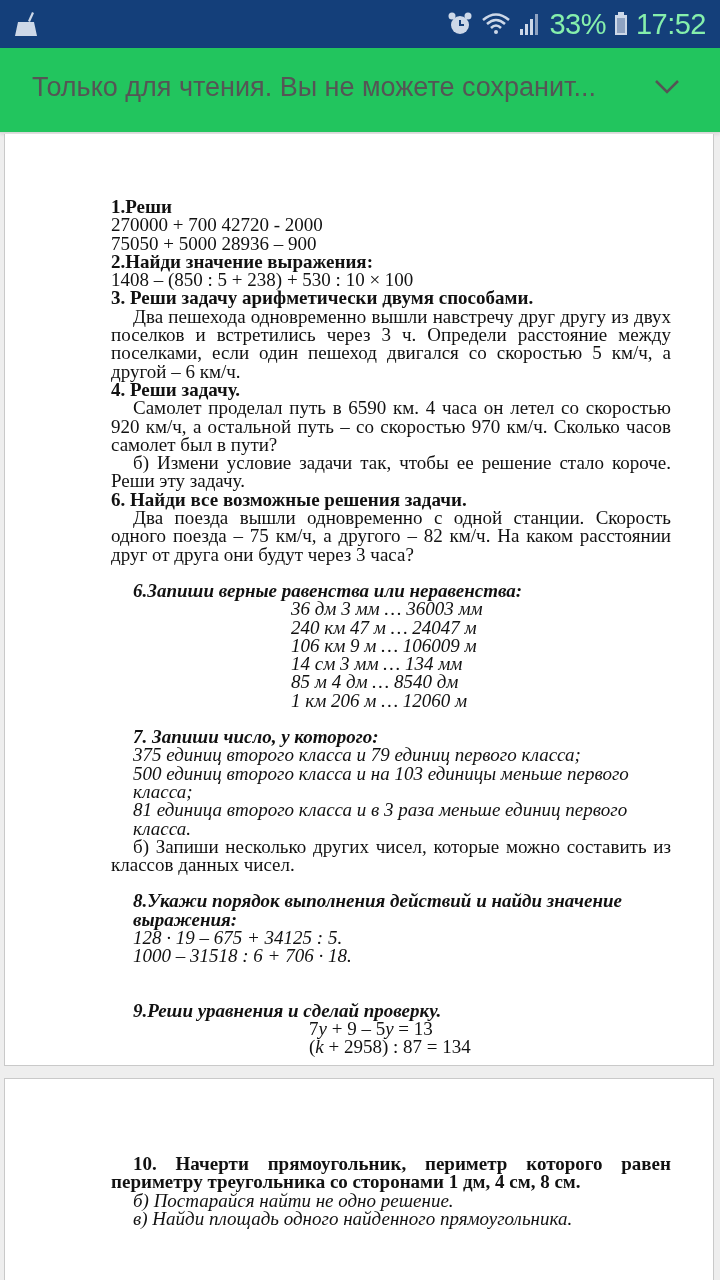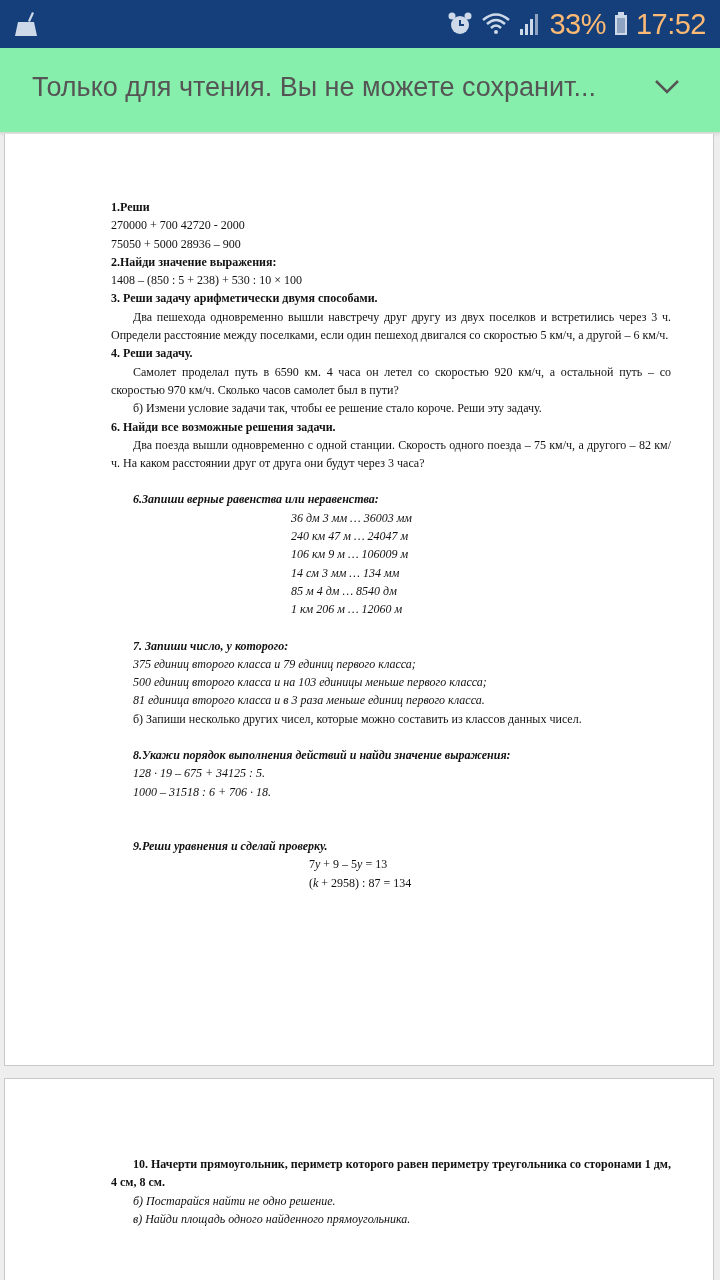--- a/index.html
+++ b/index.html
@@ -1,27 +1,27 @@
 <!DOCTYPE html>
 <html><head>
 <meta charset="utf-8">
 <style>
   html, body { margin:0; padding:0; }
   body { width:720px; height:1280px; overflow:hidden; background:#eeeeee; font-family:"Liberation Serif", serif; position:relative; }
-  .status-bar { position:absolute; left:0; top:0; width:720px; height:48px; background:#143f7a; color:#fdba74; font-family:"Liberation Sans", sans-serif; }
+  .status-bar { position:absolute; left:0; top:0; width:720px; height:48px; background:#143f7a; color:#86efac; font-family:"Liberation Sans", sans-serif; }
   .status-bar .left-icon { position:absolute; left:12px; top:10px; width:30px; height:28px; }
   .status-right { position:absolute; right:14px; top:6px; height:36px; display:flex; align-items:center; gap:8px; font-size:29px; letter-spacing:-0.5px; }
   .status-right svg { display:block; }
-  .app-bar { position:absolute; left:0; top:48px; width:720px; height:84px; background:#86efac; border-bottom:1px solid #d8d8d8; box-shadow:0 2px 3px rgba(0,0,0,0.08); font-family:"Liberation Sans", sans-serif; }
+  .app-bar { position:absolute; left:0; top:48px; width:720px; height:84px; background:#22c55e; border-bottom:1px solid #d8d8d8; box-shadow:0 2px 3px rgba(0,0,0,0.08); font-family:"Liberation Sans", sans-serif; }
   .app-bar .title { position:absolute; left:32px; top:24px; font-size:27px; color:#555; white-space:nowrap; }
   .app-bar .chevron { position:absolute; right:40px; top:30px; width:26px; height:18px; }
   .page { position:absolute; left:4px; width:710px; background:#fff; border:1px solid #c9c9c9; box-sizing:border-box; }
   .page1 { top:134px; height:932px; border-top:none; }
   .page2 { top:1078px; height:210px; }
-  .doc { position:absolute; left:106px; width:560px; font-size:12px; line-height:18.3px; color:#111; }
+  .doc { position:absolute; left:106px; width:560px; font-size:19px; line-height:18.3px; color:#111; }
   .doc p { margin:0; }
   .b { font-weight:bold; }
   .j { text-align:justify; }
   .ind { text-indent:22px; }
   .ind2 { padding-left:22px;font-style:italic; }
   .center-block { padding-left:180px;font-style:italic; }
   .eq-block { padding-left:198px; }
   i { font-style:italic; }
 </style>
 </head>

